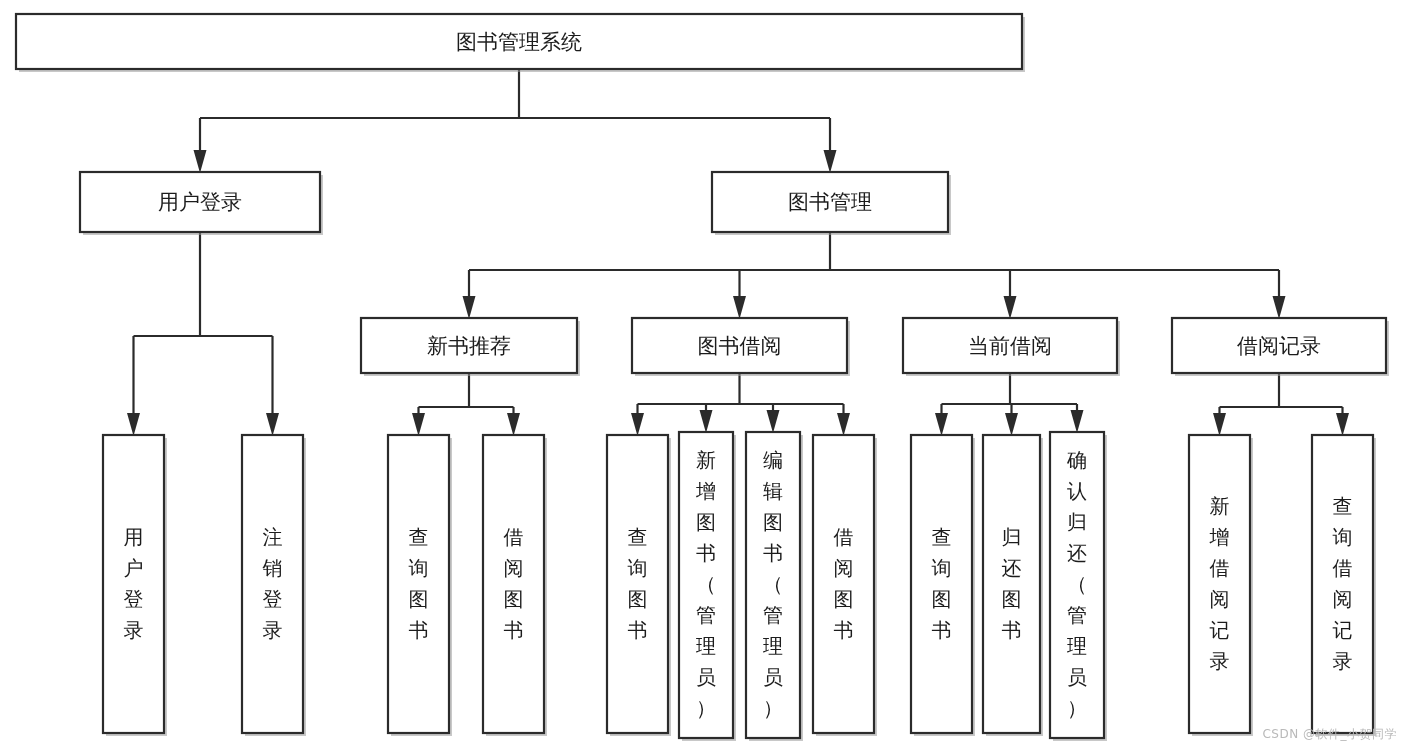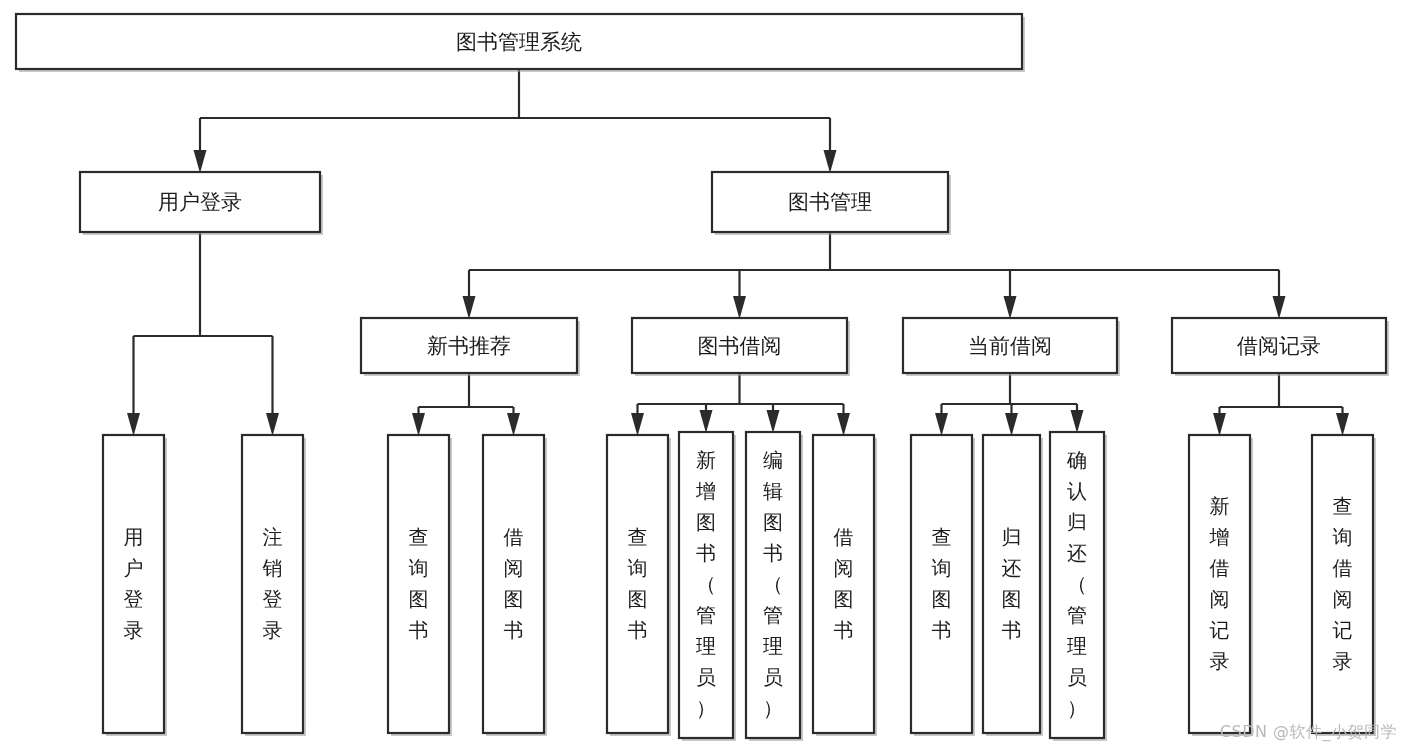--- a/index.html
+++ b/index.html
@@ -55,21 +55,21 @@
     font-size: 21px;
   }
   .node-label.v {
     font-size: 20px;
   }
   .watermark {
     position: absolute;
     right: 8px;
     bottom: 4px;
     font-family: "DejaVu Sans", "Liberation Sans", sans-serif;
-    font-size: 16px;
+    font-size: 12px;
     color: #b9b9b9;
     letter-spacing: 0.5px;
     white-space: nowrap;
     pointer-events: none;
   }
 </style>
 </head>
 <body>
 
 <div id="diagram-root">

